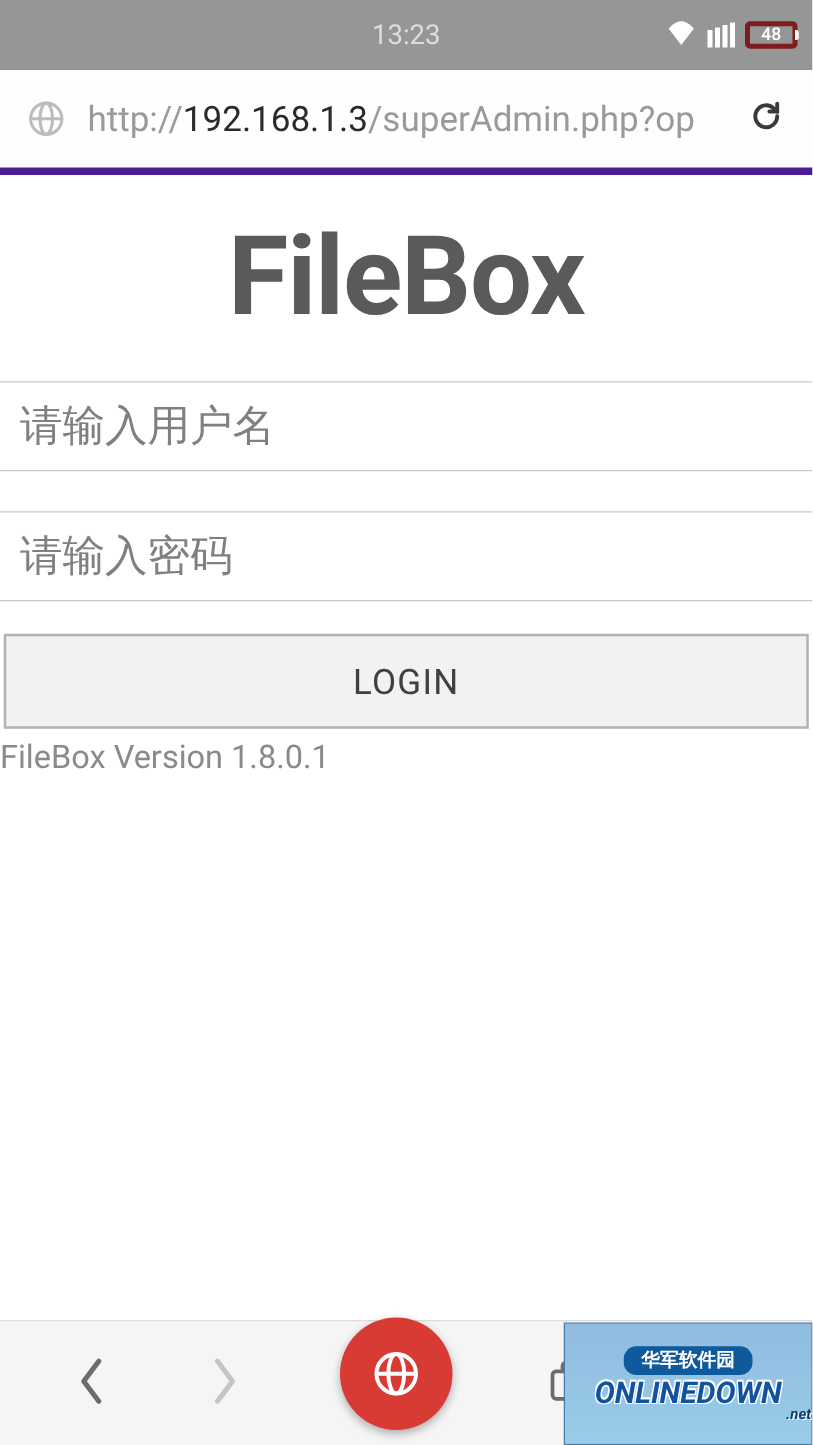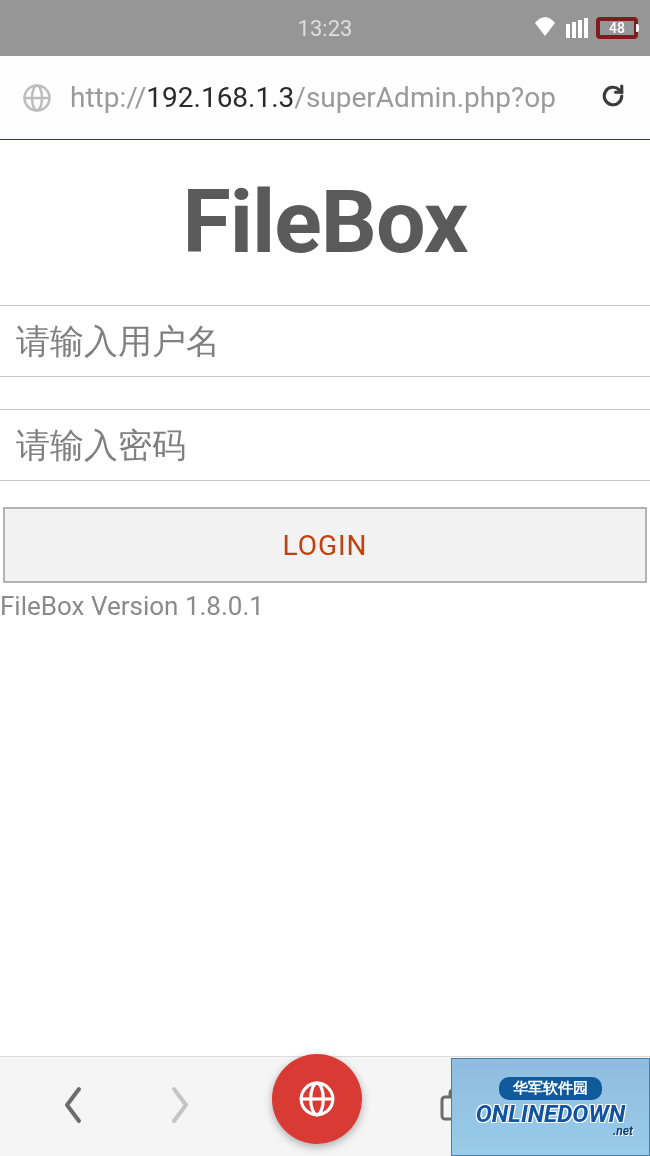--- a/index.html
+++ b/index.html
@@ -73,21 +73,21 @@
     }
 
     
     .url-bar {
       height: 84px;
       background: #fefefe;
       display: flex;
       align-items: center;
       padding: 0 22px;
       gap: 18px;
-      border-bottom: 1px solid #4c1d95;
+      border-bottom: 6px solid #4c1d95;
     }
 
     .globe-icon { display:flex; align-items:center; }
     .globe-icon svg { width: 30px; height: 30px; }
 
     .url-text {
       flex: 1;
       font-size: 28px;
       color: #9a9a9a;
       white-space: nowrap;
@@ -136,21 +136,21 @@
 
     .login-button {
       width: 644px;
       height: 76px;
       margin: 14px auto 0;
       display: block;
       border: 2px solid #b3b3b3;
       background: #f2f2f2;
       font-size: 28px;
       letter-spacing: 1px;
-      color: #c2410c;
+      color: #404040;
       cursor: pointer;
       font-family: inherit;
     }
 
     .version-text {
       font-size: 26px;
       color: #8a8a8a;
       margin-top: 8px;
     }
 
@@ -218,21 +218,20 @@
       text-shadow: 1px 1px 0 #fff, -1px -1px 0 #fff, 1px -1px 0 #fff, -1px 1px 0 #fff;
       line-height: 1;
     }
     .watermark .domain {
       font-size: 12px;
       color: #0a3f74;
       font-weight: 700;
       font-style: italic;
       text-shadow: 1px 1px 0 #fff;
       align-self: flex-end;
-      margin-right: 16px;
       margin-top: -2px;
     }
   </style>
 </head>
 <body>
 
 <div class="status-bar">
   <span class="status-time">13:23</span>
   <div class="status-icons">
     <span class="wifi-icon">

